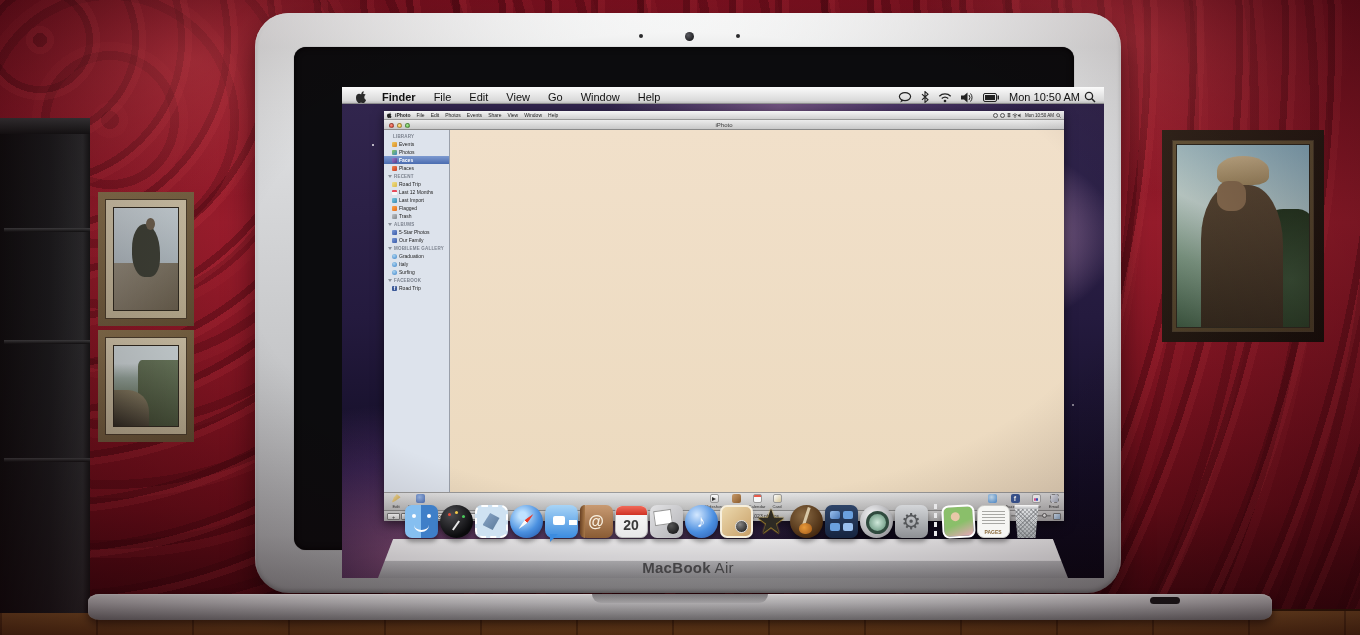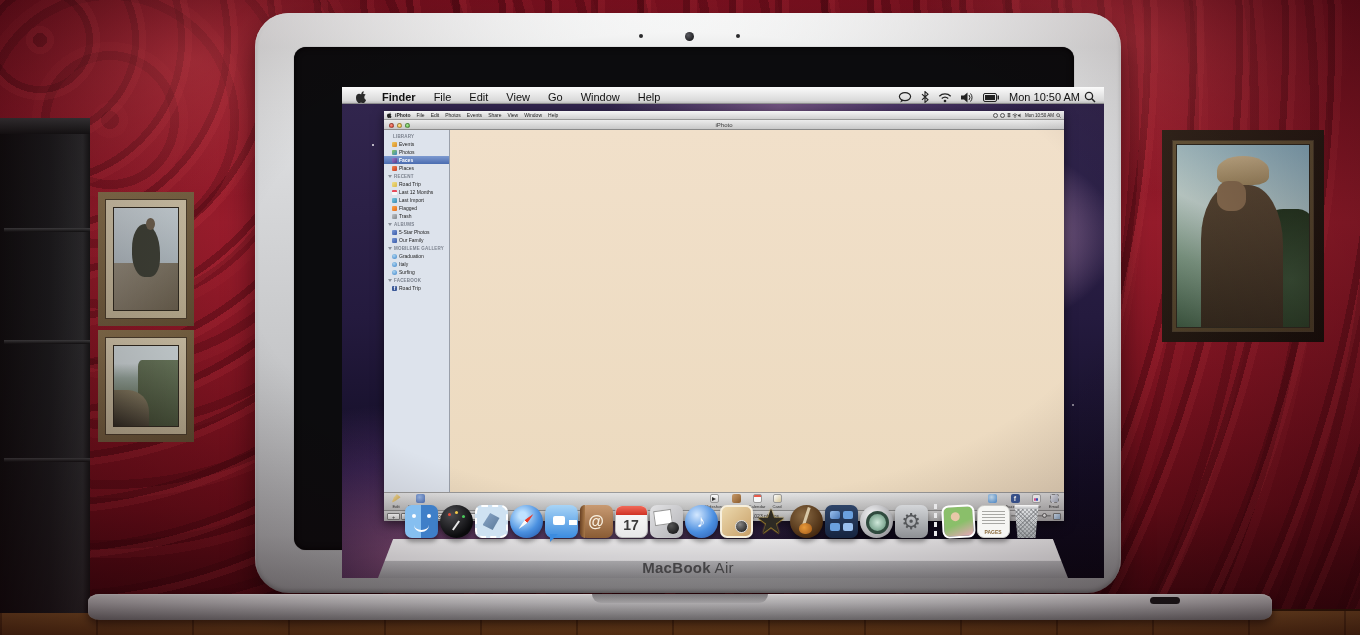--- a/index.html
+++ b/index.html
@@ -490,21 +490,21 @@
           <div class="dock-row">
             <div class="di d-finder"></div>
             <div class="di d-dash"></div>
             <div class="di d-mail"></div>
             <div class="di d-safari"></div>
             <div class="di d-ichat"></div>
             <div class="di d-abook">
                 <span class="g">@</span>
               </div>
             <div class="di d-ical">
-                <span class="g">17</span>
+                <span class="g">20</span>
               </div>
             <div class="di d-pbooth"></div>
             <div class="di d-itunes">
                 <span class="g">♪</span>
               </div>
             <div class="di d-iphoto"></div>
             <div class="di d-imovie">
                 <span class="g">★</span>
               </div>
             <div class="di d-gband"></div>

